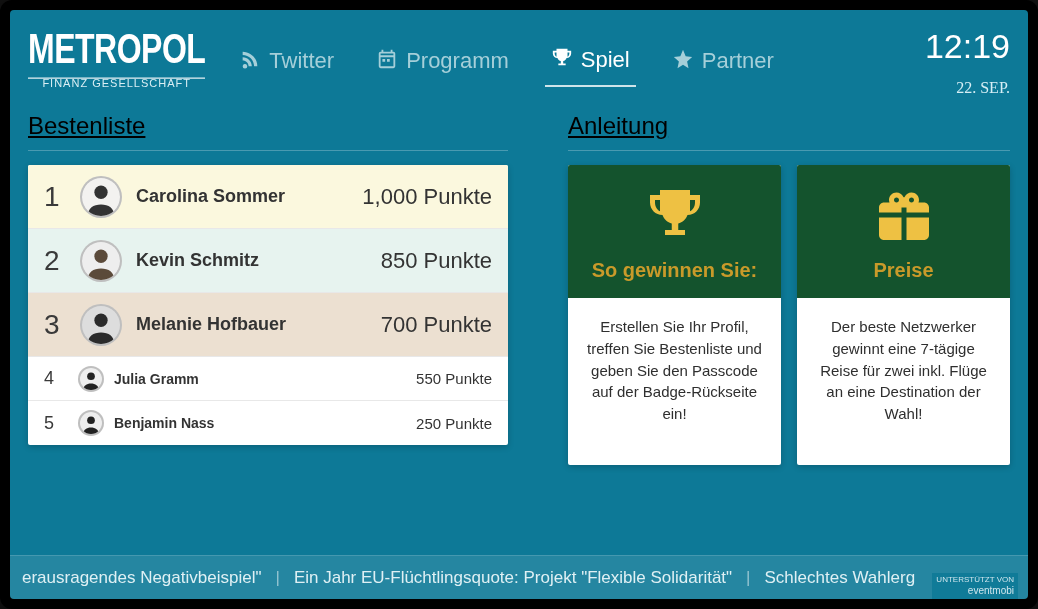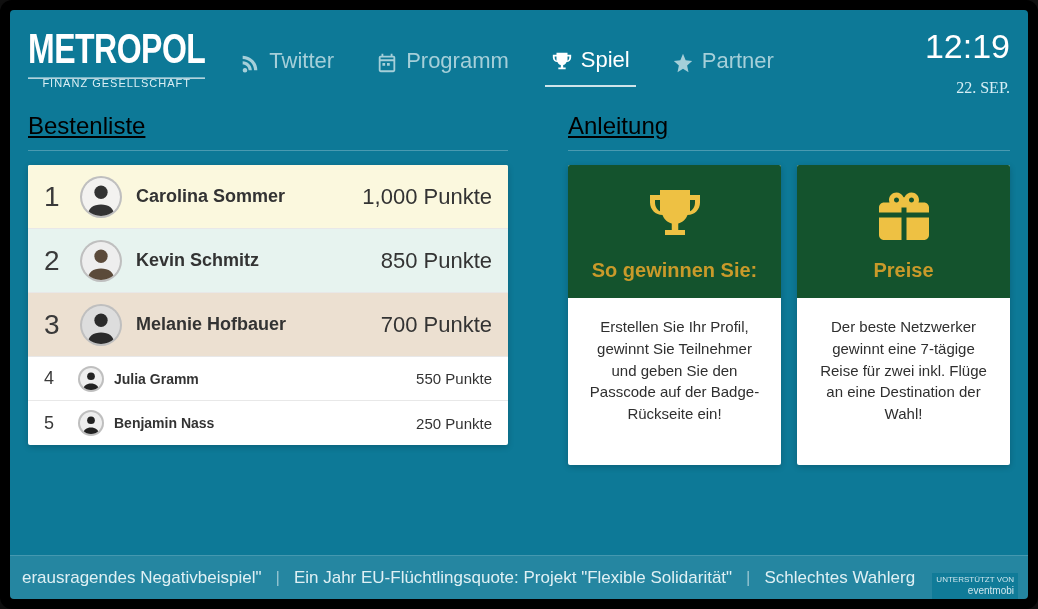--- a/index.html
+++ b/index.html
@@ -38,21 +38,21 @@
     line-height: 1;
     border-bottom: 1.5px solid rgba(255,255,255,0.9);
     padding-bottom: 6px;
   }
   .logo-sub {
     font-size: 11px; letter-spacing: 1px; text-align: center;
     display: block; margin-top: 4px; color: #d9eef4;
   }
   .nav { display: flex; align-items: center; gap: 30px; flex: 1; }
   .nav-item {
-    display: flex; align-items: flex-end; gap: 8px;
+    display: flex; align-items: flex-start; gap: 8px;
     font-size: 22px; color: #a5cfd9; cursor: pointer;
     padding: 8px 6px 12px 6px;
   }
   .nav-item.active { color: #ffffff; border-bottom: 2px solid rgba(255,255,255,0.8); }
   .nav-icon { width: 22px; height: 22px; display: inline-flex; align-items: center; justify-content: center; }
   .nav-icon svg { width: 100%; height: 100%; fill: currentColor; }
   .clock { text-align: right; color: #fff; }
   .time { font-size: 34px; font-weight: 300; line-height: 1; }
   .date { font-size: 16px; color: #d6eef5; margin-top: 16px; font-family: Liberation Serif, serif; }
 
@@ -294,21 +294,21 @@
 
           <div class="card">
             <div class="card-top">
               <span class="card-icon">
                 <svg viewBox="0 0 24 24">
                     <path d="M18 4V2H6v2H2v3c0 2.8 2.2 5 5 5 .6 1.7 2 3 3.7 3.4V18H8v2h8v-2h-2.7v-2.6C15 15 16.4 13.7 17 12c2.8 0 5-2.2 5-5V4h-4zM4 7V6h2v4.5C4.9 10 4 8.6 4 7zm16 0c0 1.6-.9 3-2 3.5V6h2v1z"></path>
                   </svg>
               </span>
               <div class="card-title">So gewinnen Sie:</div>
             </div>
-            <div class="card-body">Erstellen Sie Ihr Profil, gewinnt Sie Teilnehmer und geben Sie den Passcode auf der Badge-Rückseite ein!</div>
+            <div class="card-body">Erstellen Sie Ihr Profil, treffen Sie Bestenliste und geben Sie den Passcode auf der Badge-Rückseite ein!</div>
           </div>
 
           <div class="card">
             <div class="card-top">
               <span class="card-icon">
                 <svg viewBox="0 0 24 24">
                     <path d="M20 7h-2.2c.1-.3.2-.7.2-1 0-1.7-1.3-3-3-3-1.2 0-2.2.7-2.7 1.7L12 5l-.3-.3C11.2 3.7 10.2 3 9 3 7.3 3 6 4.3 6 6c0 .3.1.7.2 1H4c-1.1 0-2 .9-2 2v2h9V9h2v2h9V9c0-1.1-.9-2-2-2zM9 5c.6 0 1 .4 1 1s-.4 1-1 1-1-.4-1-1 .4-1 1-1zm6 0c.6 0 1 .4 1 1s-.4 1-1 1-1-.4-1-1 .4-1 1-1zM2 20c0 1.1.9 2 2 2h7v-9H2v7zm11 2h7c1.1 0 2-.9 2-2v-7h-9v9z"></path>
                   </svg>
               </span>
               <div class="card-title">Preise</div>

